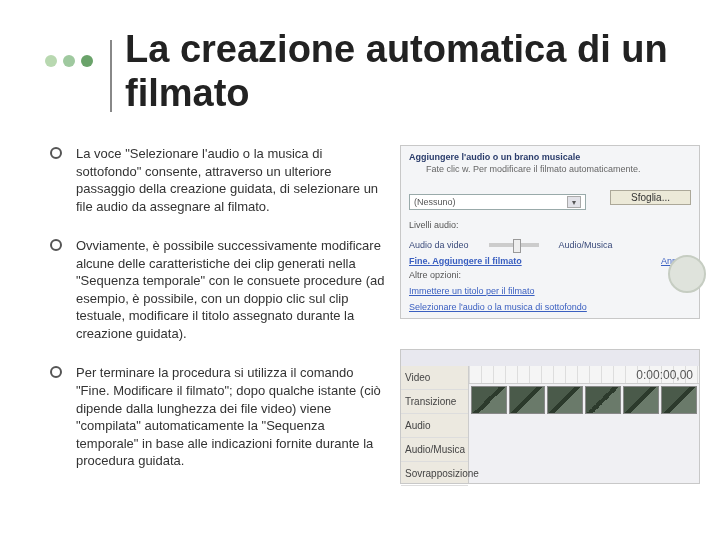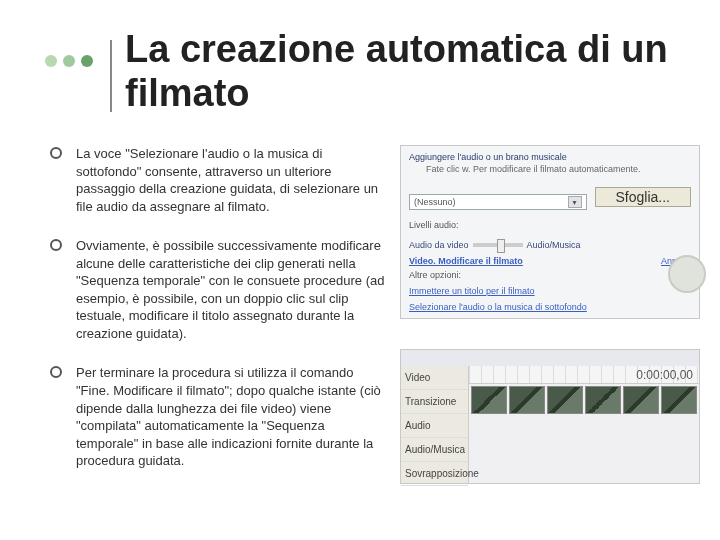--- a/index.html
+++ b/index.html
@@ -10,26 +10,26 @@
   .dot.c2{background:#9fc99f;}
   .dot.c3{background:#6aa36a;}
   .vrule{position:absolute;top:40px;left:110px;width:2px;height:72px;background:#888;}
   .title{position:absolute;top:28px;left:125px;width:560px;font-size:38px;line-height:1.15;color:#222;}
   .content{position:absolute;top:145px;left:50px;width:340px;}
   .item{display:flex;margin-bottom:22px;}
   .bullet{width:12px;height:12px;border:2px solid #555;border-radius:50%;flex:0 0 auto;margin-top:2px;margin-right:14px;}
   .txt{font-size:13px;line-height:1.35;color:#333;}
   .figures{position:absolute;top:145px;left:400px;width:300px;}
   .panel{background:#f4f5f7;border:1px solid #c8c8c8;font-size:9px;color:#3a4a7a;margin-bottom:30px;padding:6px 8px;}
-  .panel .ph{font-weight:normal;color:#2a3c6b;}
+  .panel .ph{font-weight:bold;color:#2a3c6b;}
   .panel .sub{color:#666;margin-top:2px;padding-left:17px;}
   .sel{margin-top:10px;height:16px;border:1px solid #9aa;background:#fff;display:flex;align-items:center;padding:0 4px;color:#555;}
   .sel .arrow{margin-left:auto;background:#e2e2e8;border:1px solid #aaa;width:14px;height:12px;text-align:center;font-size:8px;line-height:12px;}
-  .btn{display:inline-block;background:#ece9d8;border:1px solid #aca899;padding:1px 20px;font-size:14px;color:#333;margin-left:4px;}
-  .row{display:flex;align-items:center;margin-top:10px;gap:4px;}
+  .btn{display:inline-block;background:#ece9d8;border:1px solid #aca899;padding:1px 20px;font-size:10px;color:#333;margin-left:4px;}
+  .row{display:flex;align-items:center;margin-top:10px;gap:20px;}
   .slider{width:50px;height:4px;background:#ccc;position:relative;}
   .slider::after{content:"";position:absolute;left:24px;top:-4px;width:6px;height:12px;background:#eee;border:1px solid #999;}
   .link{color:#3a5fc0;text-decoration:underline;margin-top:6px;display:block;}
   .panel2{background:#f0f0f3;border:1px solid #c8c8c8;height:135px;position:relative;}
   .p2hdr{height:16px;background:#e8e8ef;border-bottom:1px solid #ccc;font-size:8px;color:#555;padding:15px 4px;}
   .p2tools{font-size:12px;color:#555;padding:2px 6px;text-align:right;}
   .p2tools span{margin-left:6px;}
   .lefttabs{position:absolute;left:0;top:16px;bottom:0;width:68px;background:#ece9e0;border-right:1px solid #ccc;font-size:10px;}
   .lefttabs div{padding:6px 4px;border-bottom:1px solid #ddd;color:#444;}
   .track{position:absolute;left:68px;top:16px;right:0;}
@@ -76,21 +76,21 @@
       <span class="btn">Sfoglia...</span>
     </div>
     <div style="margin-top:10px;color:#555;">Livelli audio:</div>
     <div class="row">
       <span>Audio da video</span>
       <div class="slider"></div>
       <span>Audio/Musica</span>
     </div>
     <div style="display:flex;align-items:flex-start;">
       <div style="flex:1">
-        <span class="link" style="font-weight:bold">Video. Modificare il filmato</span>
+        <span class="link" style="font-weight:bold">Fine. Aggiungere il filmato</span>
         <div style="margin-top:4px;color:#555;">Altre opzioni:</div>
         <span class="link">Immettere un titolo per il filmato</span>
         <span class="link">Selezionare l'audio o la musica di sottofondo</span>
       </div>
       <span class="link" style="margin-top:6px">Annulla</span>
     </div>
     <div class="reel"></div>
   </div>
 
   <div class="panel2">

